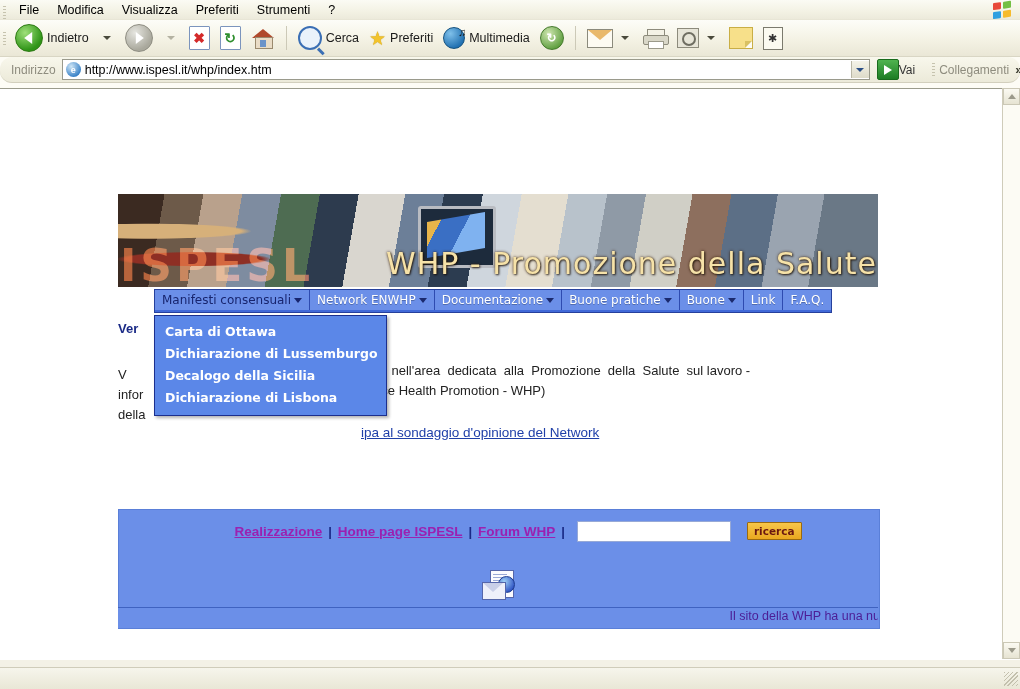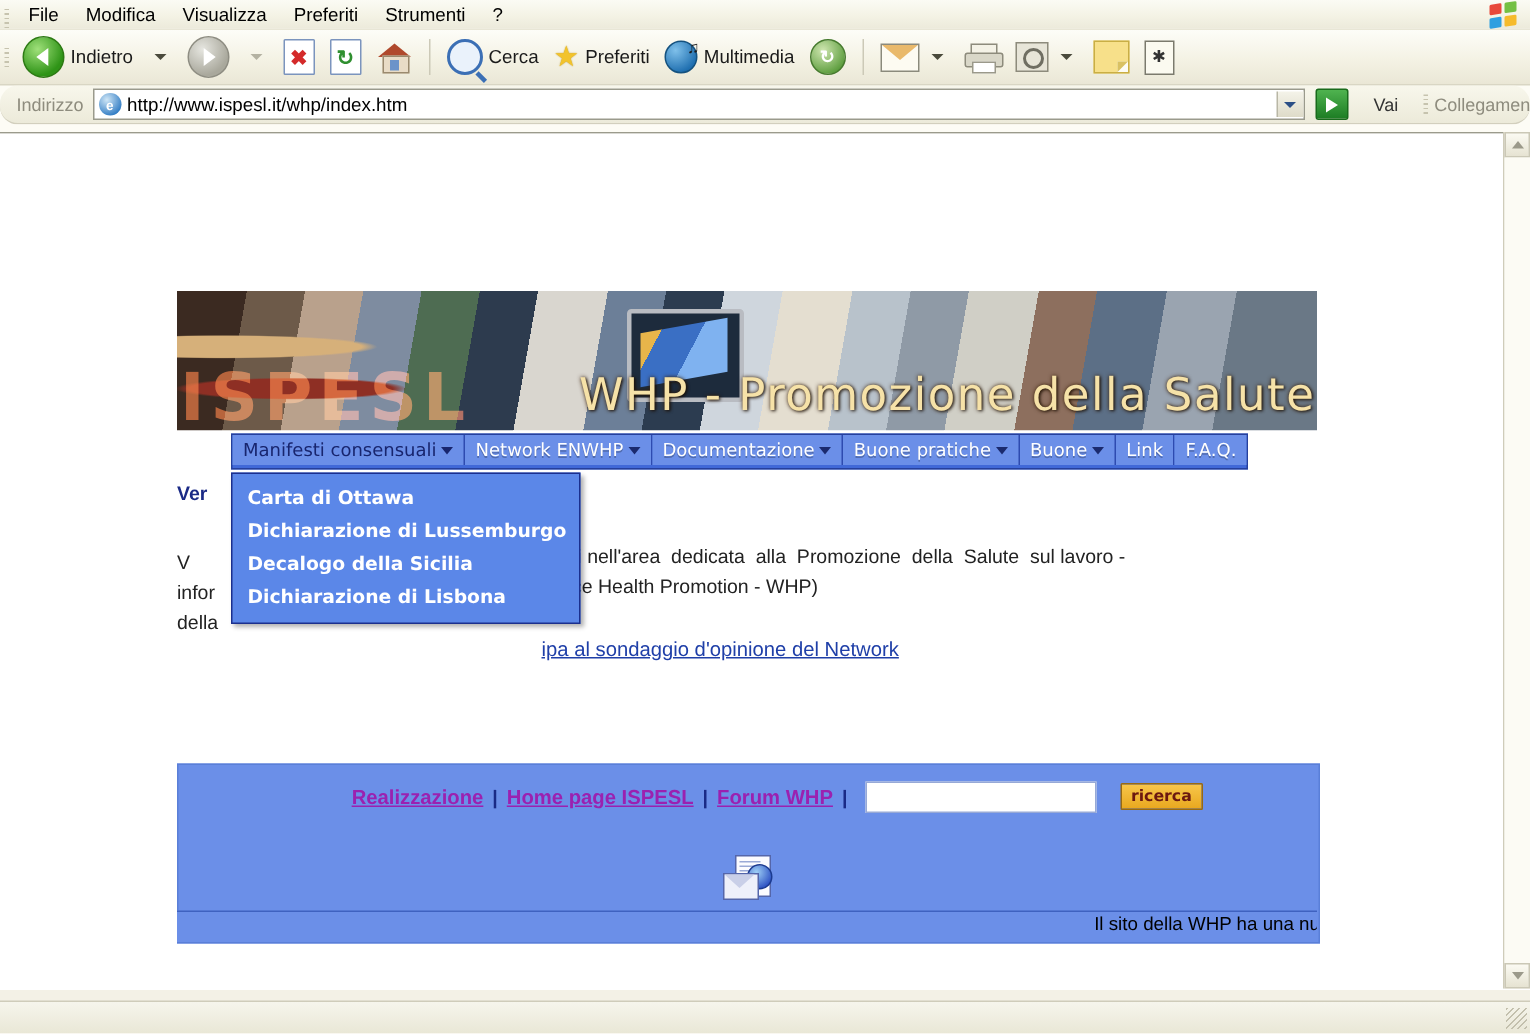--- a/index.html
+++ b/index.html
@@ -121,21 +121,21 @@
     flex:0 0 auto;width:806px;height:19px;background:#fff;border:1px solid #9a9a8c;
     display:flex;align-items:center;position:relative;
   }
   .addr-ie{width:15px;height:15px;border-radius:50%;margin:0 4px 0 3px;
     background:radial-gradient(circle at 35% 30%,#cfe6f6,#2b78c2 80%);
     display:inline-flex;align-items:center;justify-content:center;color:#fff;font-size:9px;font-weight:bold;}
   .addr-url{flex:1;font-size:12.5px;color:#000;white-space:nowrap;overflow:hidden;}
   .addr-drop{width:17px;height:17px;background:linear-gradient(to bottom,#f4f3e9,#dedbc9);
     border-left:1px solid #b9b7a6;display:flex;align-items:center;justify-content:center;}
   .addr-drop .caret{border-top-color:#2b4f86;}
-  .go-btn{display:flex;align-items:center;gap:17px;padding:1px 6px 1px 2px;margin-left:5px;}
+  .go-btn{display:flex;align-items:center;gap:0;padding:1px 6px 1px 2px;margin-left:5px;}
   .go-sq{width:20px;height:19px;background:linear-gradient(to bottom,#4fb34f,#1d7d24);border:1px solid #196b1c;
     border-radius:2px;display:flex;align-items:center;justify-content:center;}
   .go-sq .arw2{width:0;height:0;border-top:5px solid transparent;border-bottom:5px solid transparent;border-left:8px solid #fff;}
   .go-label{font-size:12px;color:#333;}
   .coll{display:flex;align-items:center;margin-left:8px;color:#8e8c7e;font-size:12px;white-space:nowrap;}
   .chev{margin-left:6px;color:#3a3a2e;font-weight:bold;font-size:13px;}
 
   
   .viewport{position:absolute;left:0;top:88px;width:1020px;height:571px;background:#fff;
     border-top:1px solid #9b9b8c;overflow:hidden;}
@@ -223,21 +223,21 @@
   .fmail .sheet{position:absolute;left:8px;top:0;width:22px;height:26px;background:#fbfbff;border:1px solid #5566aa;}
   .fmail .lines{position:absolute;left:11px;top:4px;width:14px;height:1px;box-shadow:0 3px 0 #9aa9d6,0 6px 0 #9aa9d6,0 9px 0 #9aa9d6;background:#9aa9d6;}
   .fmail .globe2{position:absolute;left:16px;top:6px;width:15px;height:15px;border-radius:50%;
     background:radial-gradient(circle at 35% 30%,#9fd0f6,#2b4fc2 80%);border:1px solid #1b3a90;}
   .fmail .env{position:absolute;left:0;top:12px;width:22px;height:16px;background:#eef0fa;border:1px solid #5566aa;}
   .fmail .env:after{content:"";position:absolute;left:0;top:0;width:0;height:0;
     border-left:10.5px solid transparent;border-right:10.5px solid transparent;border-top:9px solid #c9cfe8;}
 
   .marquee{position:absolute;left:118px;top:518px;width:760px;height:20px;background:#6b8fe8;
     border-top:1px solid #3f62c0;overflow:hidden;}
-  .marquee span{position:absolute;right:-2px;top:1px;color:#000000;font-size:12.5px;white-space:nowrap;}
+  .marquee span{position:absolute;right:-2px;top:1px;color:#4c1d95;font-size:12.5px;white-space:nowrap;}
 
   
   .vscroll{position:absolute;right:0;top:88px;width:17px;height:571px;background:#f7f6ee;border-left:1px solid #cfccba;}
   .sbtn{width:17px;height:17px;background:linear-gradient(to bottom,#fbfaf2,#e6e3d2);border:1px solid #cbc8b6;
     display:flex;align-items:center;justify-content:center;box-sizing:border-box;}
   .sbtn .up{width:0;height:0;border-left:4px solid transparent;border-right:4px solid transparent;border-bottom:5px solid #9b998a;}
   .sbtn .dn{width:0;height:0;border-left:4px solid transparent;border-right:4px solid transparent;border-top:5px solid #9b998a;}
   .vtrack{position:absolute;top:17px;bottom:17px;width:17px;background:#fcfbf4;}
   .vthumb{position:absolute;top:0;left:0;width:17px;height:0;background:linear-gradient(to right,#fbfaf2,#e8e5d4);}
   .sbtn.bot{position:absolute;bottom:0;left:0;}

